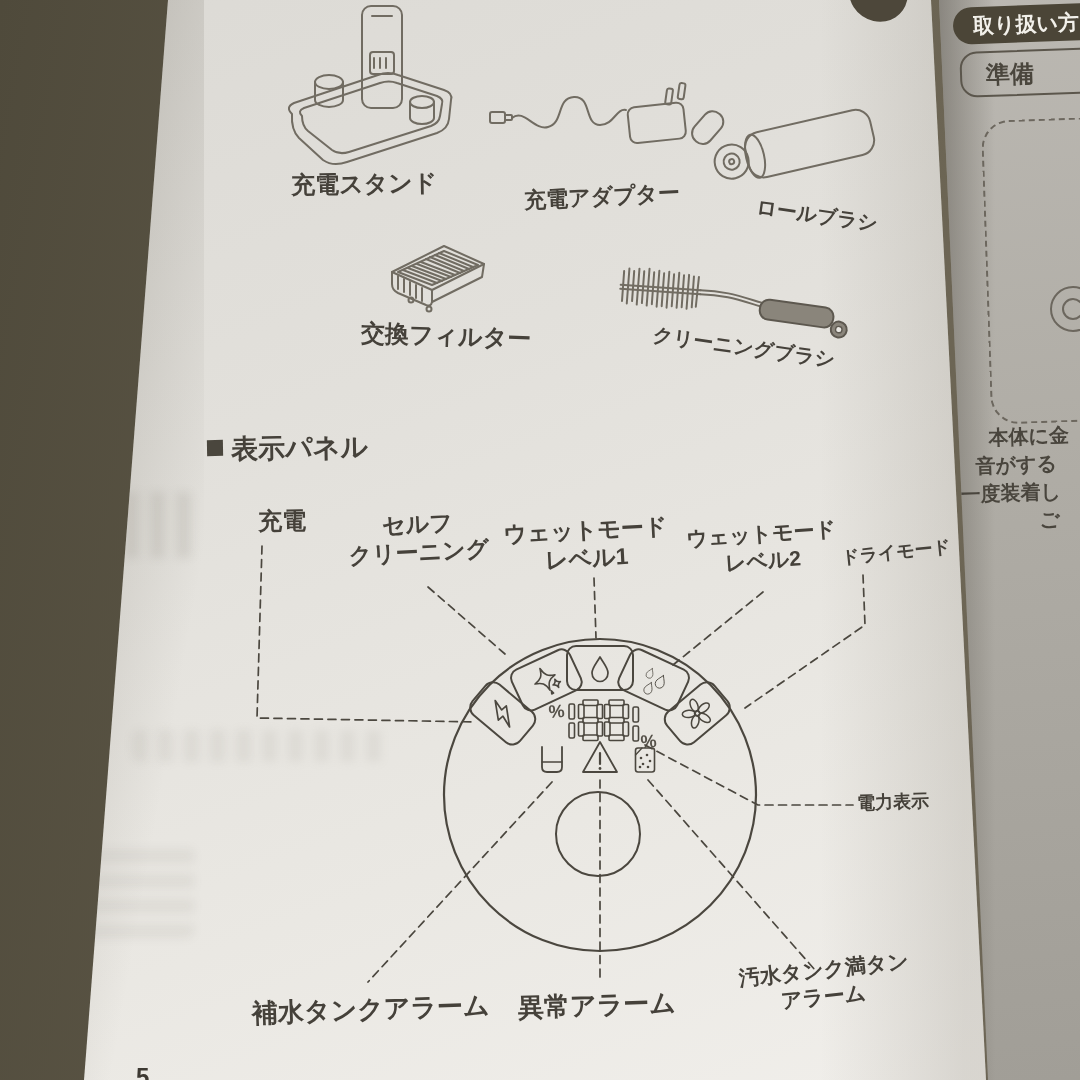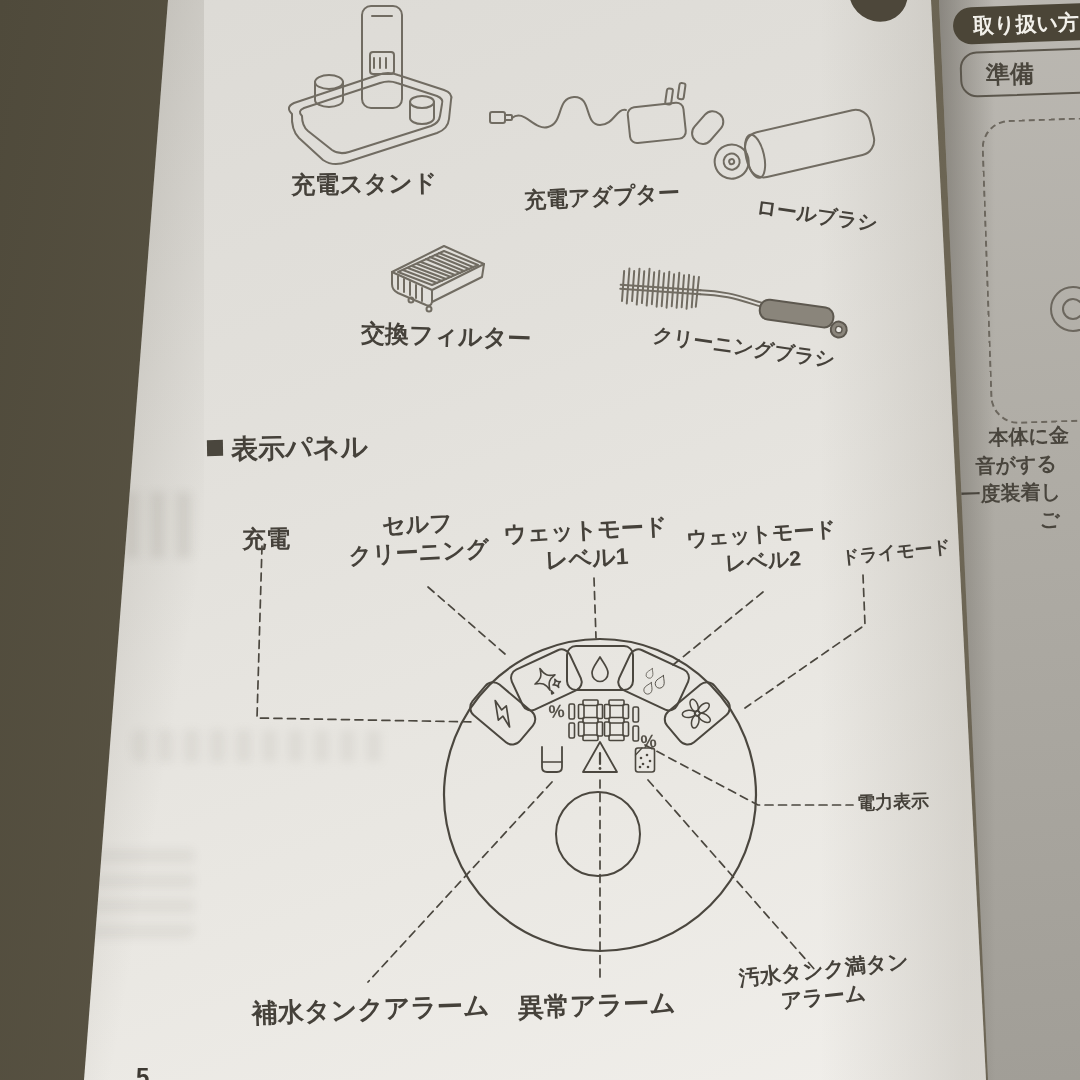--- a/index.html
+++ b/index.html
@@ -128,21 +128,21 @@
 
     <div class="lbl" style="left:291px;top:168px;font-size:24px;transform:rotate(-1deg);">充電スタンド</div>
     <div class="lbl" style="left:524px;top:182px;font-size:22px;transform:rotate(-3deg);">充電アダプター</div>
     <div class="lbl" style="left:756px;top:202px;font-size:20px;transform:rotate(8deg);">ロールブラシ</div>
     <div class="lbl" style="left:361px;top:320px;font-size:24px;transform:rotate(2deg);">交換フィルター</div>
     <div class="lbl" style="left:652px;top:334px;font-size:20px;transform:rotate(8deg);">クリーニングブラシ</div>
 
     <div class="bullet"></div>
     <div class="lbl" style="left:231px;top:430px;font-size:27px;transform:rotate(-1deg);">表示パネル</div>
 
-    <div class="lbl" style="left:242px;top:505px;font-size:24px;transform:rotate(-1deg);margin-top:18px;">充電</div>
+    <div class="lbl" style="left:258px;top:505px;font-size:24px;transform:rotate(-1deg);">充電</div>
     <div class="lbl2" style="left:345px;top:510px;width:146px;font-size:23px;line-height:28px;transform:rotate(-3deg);">
       <div>セルフ</div>
       <div>クリーニング</div>
     </div>
     <div class="lbl2" style="left:500px;top:516px;width:172px;font-size:23px;line-height:28px;transform:rotate(-3deg);">
       <div>ウェットモード</div>
       <div>レベル1</div>
     </div>
     <div class="lbl2" style="left:684px;top:520px;width:156px;font-size:21px;line-height:27px;transform:rotate(-4deg);">
       <div>ウェットモード</div>

